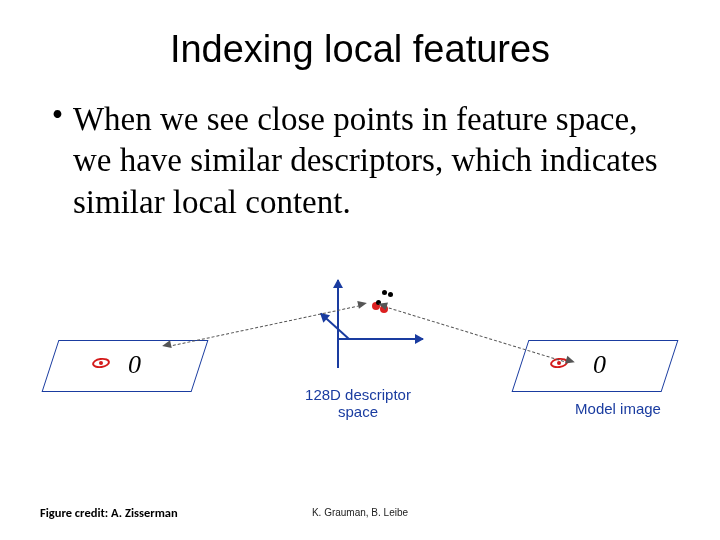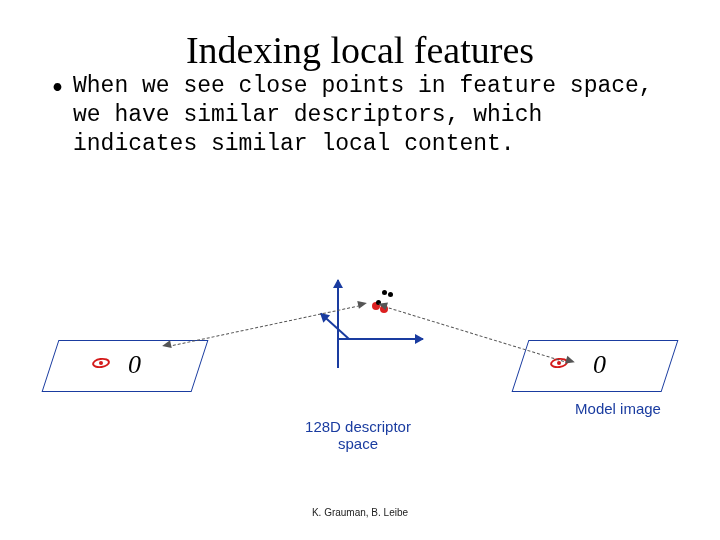--- a/index.html
+++ b/index.html
@@ -6,25 +6,25 @@
   body {
     width: 720px;
     height: 540px;
     background: #fff;
     font-family: Calibri, Arial, sans-serif;
     color: #000;
     position: relative;
     overflow: hidden;
   }
   .slide { width: 100%; height: 100%; padding: 28px 40px 20px 40px; position: relative; }
-  .title { font-size: 38px; font-weight: 400; text-align: center; font-family: Liberation Serif, serif; }
+  .title { font-size: 38px; font-weight: 400; text-align: center; margin-bottom: 28px; font-family: Liberation Sans, sans-serif; }
   .bullet-wrap { padding: 0 8px 0 12px; }
   .bullet { display: flex; align-items: flex-start; gap: 10px; }
   .bullet .dot { font-size: 22px; line-height: 30px; }
-  .bullet .text { font-size: 23px; line-height: 1.25; font-family: Liberation Mono, monospace; }
+  .bullet .text { font-size: 33px; line-height: 1.25; font-family: Liberation Serif, serif; }
   .figure {
     position: absolute;
     left: 50px; right: 50px;
     top: 280px;
     height: 150px;
   }
   .panel {
     position: absolute;
     border: 1.5px solid #1a3ca0;
     background: #fff;
@@ -50,21 +50,21 @@
   .axes .x { position: absolute; left: 32px; top: 58px; width: 86px; height: 2px; background:#1a3ca0; }
   .axes .x::after { content:""; position:absolute; right:-1px; top:-4px; width:0;height:0;border-top:5px solid transparent;border-bottom:5px solid transparent;border-left:9px solid #1a3ca0; }
   .axes .z { position: absolute; left: 6px; top: 58px; width: 38px; height: 2px; background:#1a3ca0; transform: rotate(42deg); transform-origin: right center; }
   .axes .z::before { content:""; position:absolute; left:-1px; top:-4px; width:0;height:0;border-top:5px solid transparent;border-bottom:5px solid transparent;border-right:9px solid #1a3ca0; }
   .cluster { position:absolute; left: 318px; top: 16px; width: 30px; height: 24px; }
   .pt { position:absolute; border-radius:50%; }
   .pt.r { width:8px; height:8px; background:#dc2020; }
   .pt.k { width:5px; height:5px; background:#000; }
   .cap { position:absolute; font-size:15px; color:#1a3ca0; font-family: Arial, sans-serif; text-align:center; }
   .cap.model { left: -8px; top: 120px; width: 120px; }
-  .cap.desc { left: 238px; top: 106px; width: 140px; line-height:1.15;margin-top:32px; }
+  .cap.desc { left: 238px; top: 106px; width: 140px; line-height:1.15; }
   .cap.target { right: -8px; top: 120px; width: 120px; }
   .dashed {
     position: absolute;
     border-top: 1.5px dashed #555;
     height: 0;
   }
   .dashed.left { left: 118px; top: 66px; width: 196px; transform: rotate(-12deg); transform-origin: left center; }
   .dashed.right { left: 334px; top: 26px; width: 188px; transform: rotate(17deg); transform-origin: left center; }
   .arrowhead {
     position:absolute; width:0; height:0;
@@ -141,15 +141,16 @@
     <div class="arrowhead l2"></div>
     <div class="dashed right"></div>
     <div class="arrowhead r1"></div>
     <div class="arrowhead r2"></div>
 
     <div class="cap desc">128D descriptor space</div>
     <div class="cap target">Model image</div>
 
   </div>
 
+  <div class="footer-credit">Figure credit: A. Zisserman</div>
   <div class="footer-authors">K. Grauman, B. Leibe</div>
 
 </div>
 
 </body></html>

